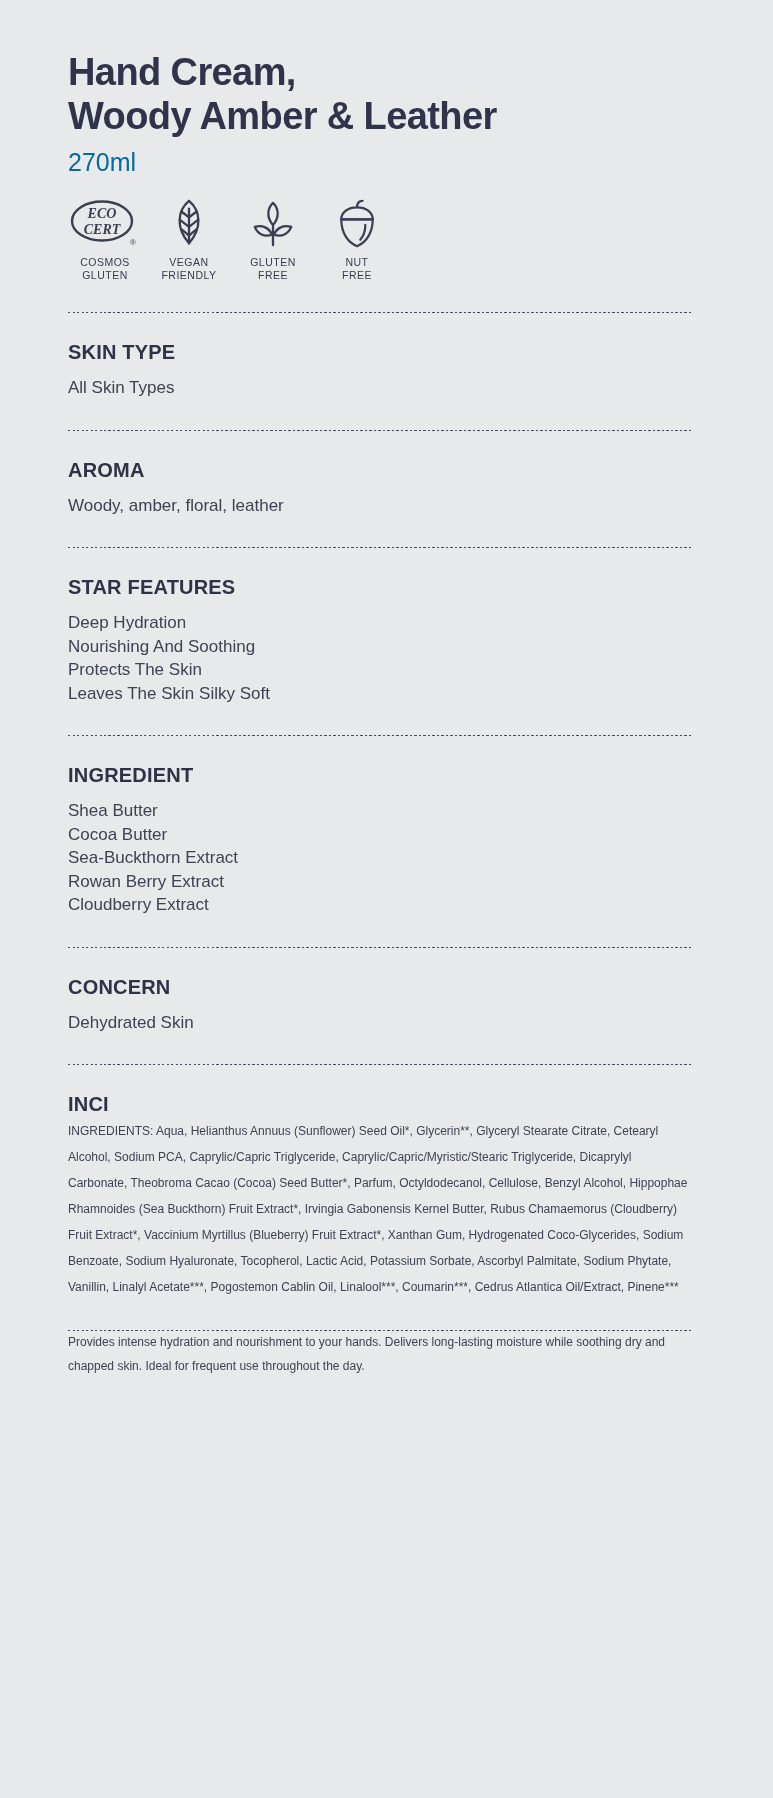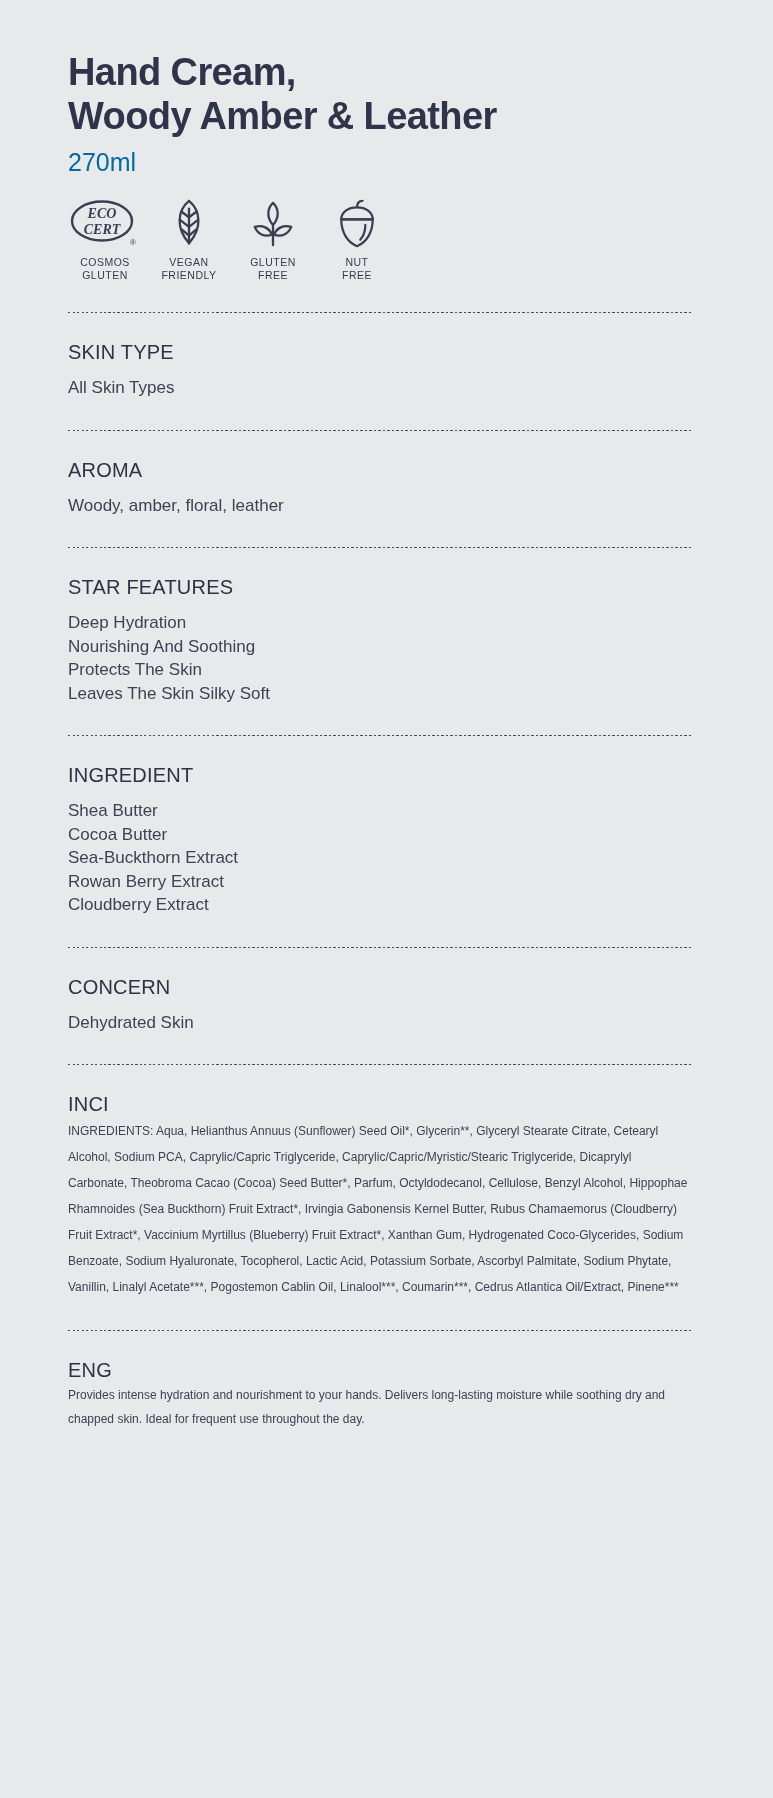--- a/index.html
+++ b/index.html
@@ -28,21 +28,21 @@
             font-size: 10.5px; line-height: 13px; letter-spacing: 0.5px;
             font-weight: 500; color: #363a4e; }
   .logo-text { font-family: "Liberation Serif", serif; font-style: italic; font-weight: bold;
                fill: #3a3e52; font-size: 14px; }
   .reg-text { font-family: "Liberation Sans", sans-serif; fill: #3a3e52; font-size: 8px; font-style: normal; }
 
   
   .divider { height: 1px; margin-top: 30px;
              background: repeating-linear-gradient(to right, #474b5d 0 2px, transparent 2px 4.5px); }
   .section h2 { margin: 26px 0 0 0; font-size: 20px; line-height: 27px;
-                font-weight: normal; color: #2e3246; letter-spacing: 0.2px; }
+                font-weight: bold; color: #2e3246; letter-spacing: 0.2px; }
   .section .body { margin-top: 10px; }
   .line { margin: 0; font-size: 17px; line-height: 23.5px; color: #3e4254; }
   .para { margin: 0 0 0 0; font-size: 12px; line-height: 26px; color: #3e4254; }
   .para.eng { line-height: 23.5px; max-width: 612px; }
   .footnotes { margin-top: 20px; padding-left: 6px; }
   .footnote { margin: 0; font-size: 17px; line-height: 23.5px; color: #3e4254; }
 </style>
 </head>
 <body>
 
@@ -171,17 +171,16 @@
   </div>
 
   <div class="divider"></div>
   <div class="section">
     <h2>INCI</h2>
     <p class="para">INGREDIENTS: Aqua, Helianthus Annuus (Sunflower) Seed Oil*, Glycerin**, Glyceryl Stearate Citrate, Cetearyl Alcohol, Sodium PCA, Caprylic/Capric Triglyceride, Caprylic/Capric/Myristic/Stearic Triglyceride, Dicaprylyl Carbonate, Theobroma Cacao (Cocoa) Seed Butter*, Parfum, Octyldodecanol, Cellulose, Benzyl Alcohol, Hippophae Rhamnoides (Sea Buckthorn) Fruit Extract*, Irvingia Gabonensis Kernel Butter, Rubus Chamaemorus (Cloudberry) Fruit Extract*, Vaccinium Myrtillus (Blueberry) Fruit Extract*, Xanthan Gum, Hydrogenated Coco-Glycerides, Sodium Benzoate, Sodium Hyaluronate, Tocopherol, Lactic Acid, Potassium Sorbate, Ascorbyl Palmitate, Sodium Phytate, Vanillin, Linalyl Acetate***, Pogostemon Cablin Oil, Linalool***, Coumarin***, Cedrus Atlantica Oil/Extract, Pinene***</p>
   </div>
 
   <div class="divider"></div>
   <div class="section">
-    <h2>ENG</h2>
     <p class="para eng">Provides intense hydration and nourishment to your hands. Delivers long-lasting moisture while soothing dry and chapped skin. Ideal for frequent use throughout the day.</p>
   </div>
 
 </div>
 
 </body></html>

